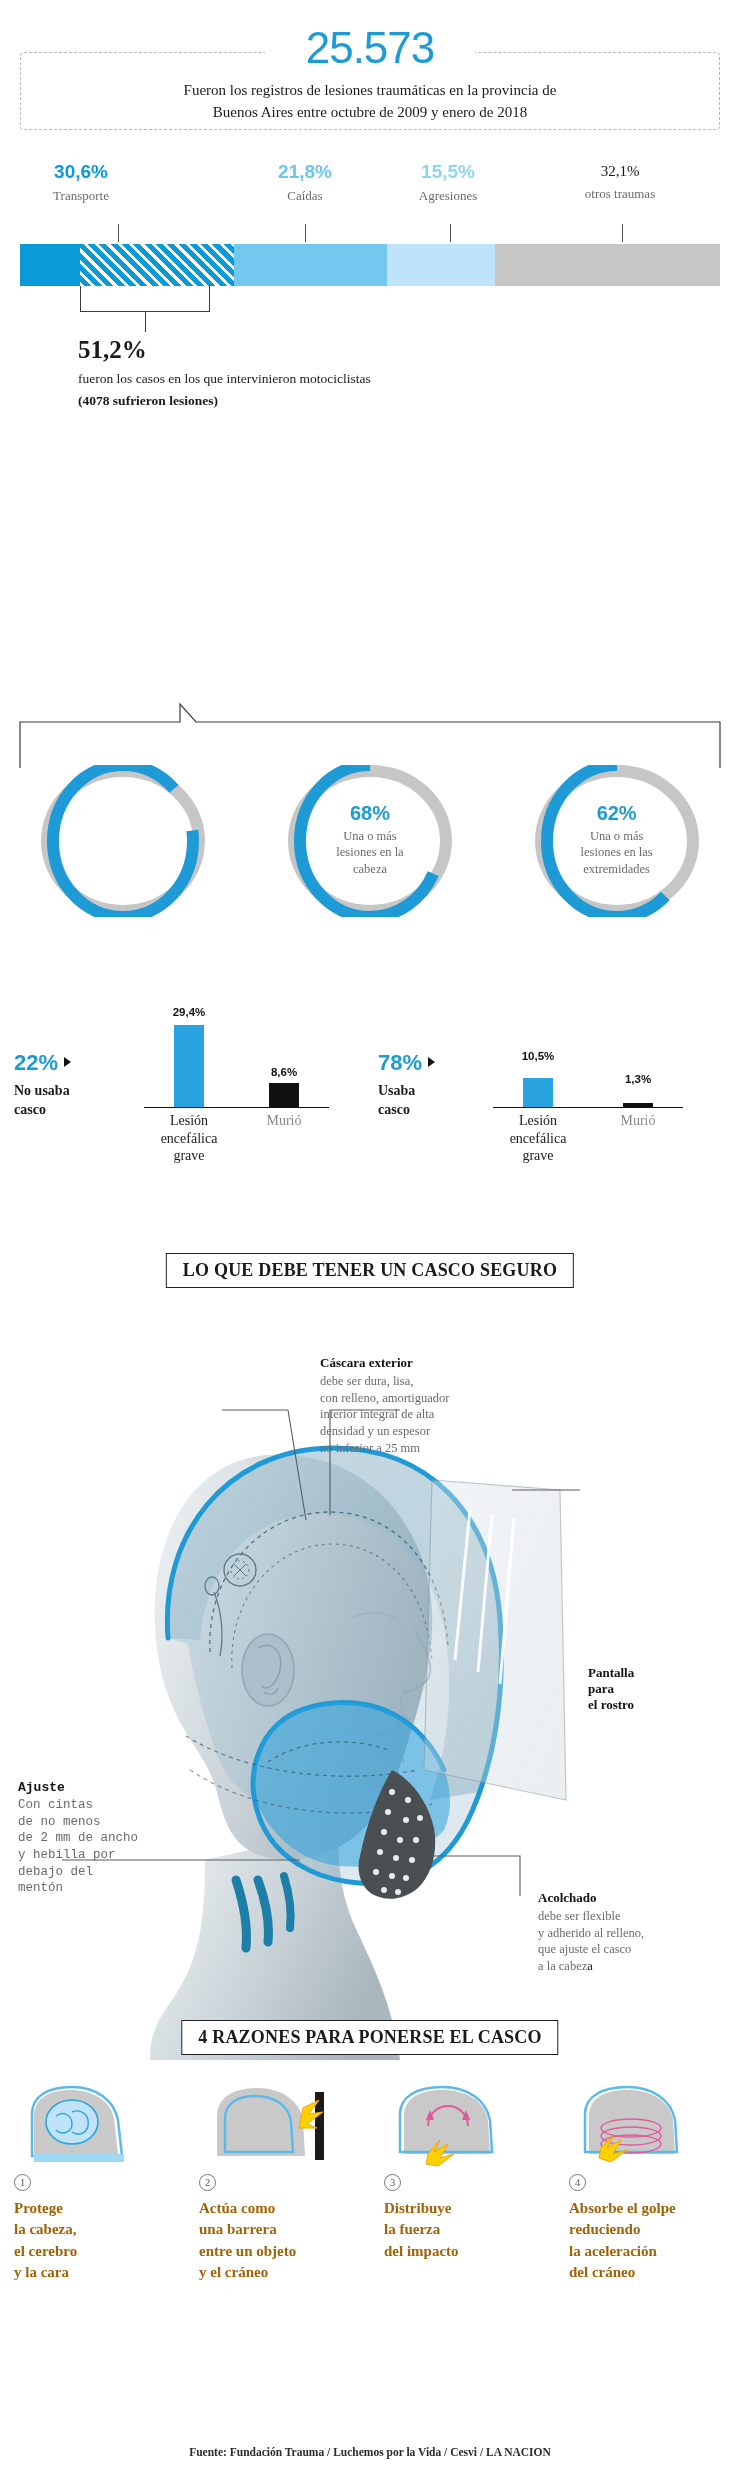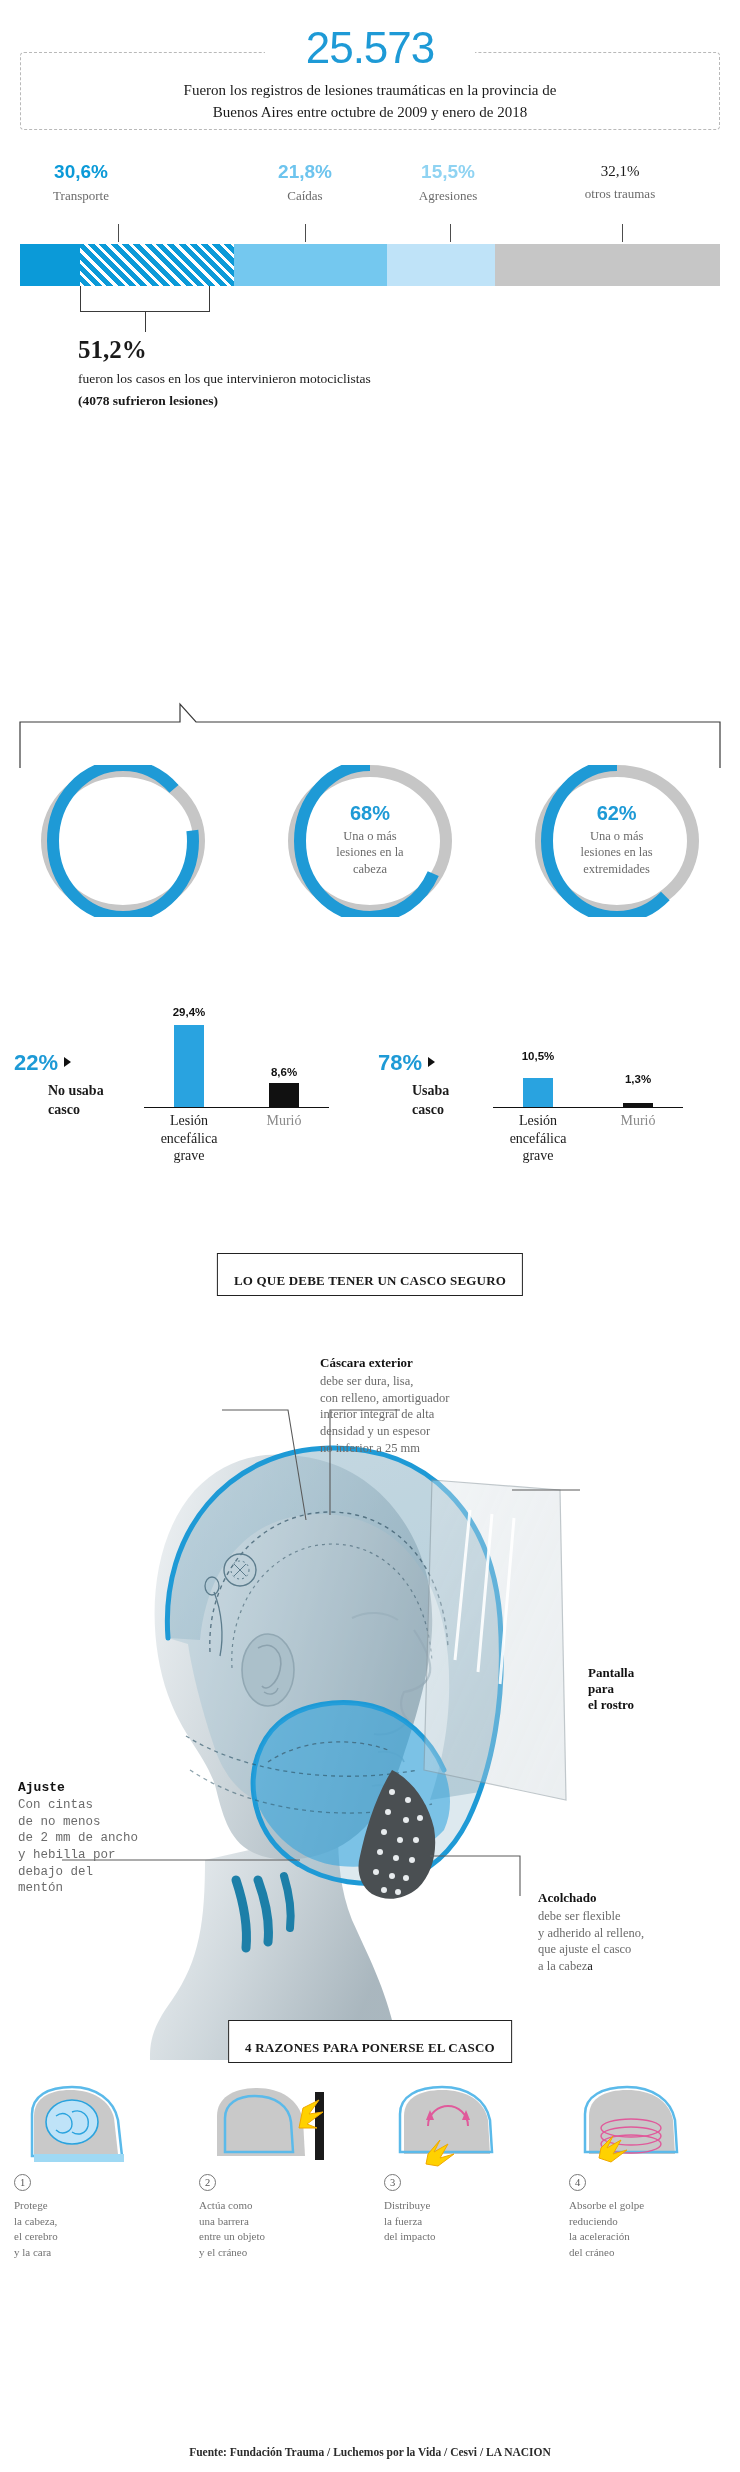--- a/index.html
+++ b/index.html
@@ -123,60 +123,60 @@
   .helmchart { position: absolute; }
   .hc-pct {
     font-family: "Liberation Sans", sans-serif; font-weight: bold; font-size: 22px;
     color: #1e9ad6; line-height: 1; display: inline-block;
   }
   .hc-arrow {
     display:inline-block; margin-left: 6px; vertical-align: 3px;
     width: 0; height: 0; border-left: 7px solid #111;
     border-top: 5px solid transparent; border-bottom: 5px solid transparent;
   }
-  .hc-sub { font-weight: bold; font-size: 14px; line-height: 1.35; margin-top: 8px; margin-left: 34px; }
+  .hc-sub { font-weight: bold; font-size: 14px; line-height: 1.35; margin-top: 8px; }
   .hc-plot { position: relative; }
   .hc-axis { position: absolute; height: 1px; background: #111; }
   .hc-bar { position: absolute; bottom: 0; }
   .hc-val {
     position: absolute; font-family: "Liberation Sans", sans-serif;
     font-weight: bold; font-size: 11.5px; text-align: center; color: #111;
   }
   .hc-cat {
     position: absolute; text-align: center; font-size: 14px; line-height: 1.25;
     font-family: "Liberation Serif", serif;
   }
   .hc-cat.gray { color: #8a8a8a; }
 
   
   .banner {
     position: absolute; left: 50%; transform: translateX(-50%);
-    border: 1px solid #222; padding: 19px 16px 6px;
+    border: 1px solid #222; padding: 6px 16px 6px;
     font-family: "Liberation Serif", serif;
-    font-weight: bold; font-size: 13px; letter-spacing: .2px;
+    font-weight: bold; font-size: 18px; letter-spacing: .2px;
     background: #fff; white-space: nowrap;
   }
 
   
   .anno { position: absolute; width: 180px; }
   .anno-t { font-weight: bold; font-size: 13px; color: #111; margin-bottom: 2px; }
   .anno-b { font-size: 12.5px; color: #6b6b6b; line-height: 1.33; }
 
   
   .reasons { position: absolute; left: 0; top: 0; width: 740px; display: flex; }
   .reason { width: 185px; padding: 0 14px; position: relative; }
   .reason-ico {
     height: 92px; position: relative;
   }
   .reason-num {
     width: 17px; height: 17px; border: 1px solid #777; border-radius: 50%;
     font-size: 10.5px; line-height: 15px; text-align: center; color: #555;
     font-family: "Liberation Serif", serif; margin-bottom: 7px;
   }
-  .reason-tx { font-size: 11px; color: #737373; line-height: 1.42; }
+  .reason-tx { font-size: 15px; color: #a16207; line-height: 1.42; font-weight: bold; }
 
   .source {
     position: absolute; left: 0; right: 0; bottom: 14px; text-align: center;
     font-size: 11.5px; font-weight: bold; color: #2b2b2b;
     font-family: "Liberation Serif", serif;
   }
 </style>
 </head>
 <body>
 

